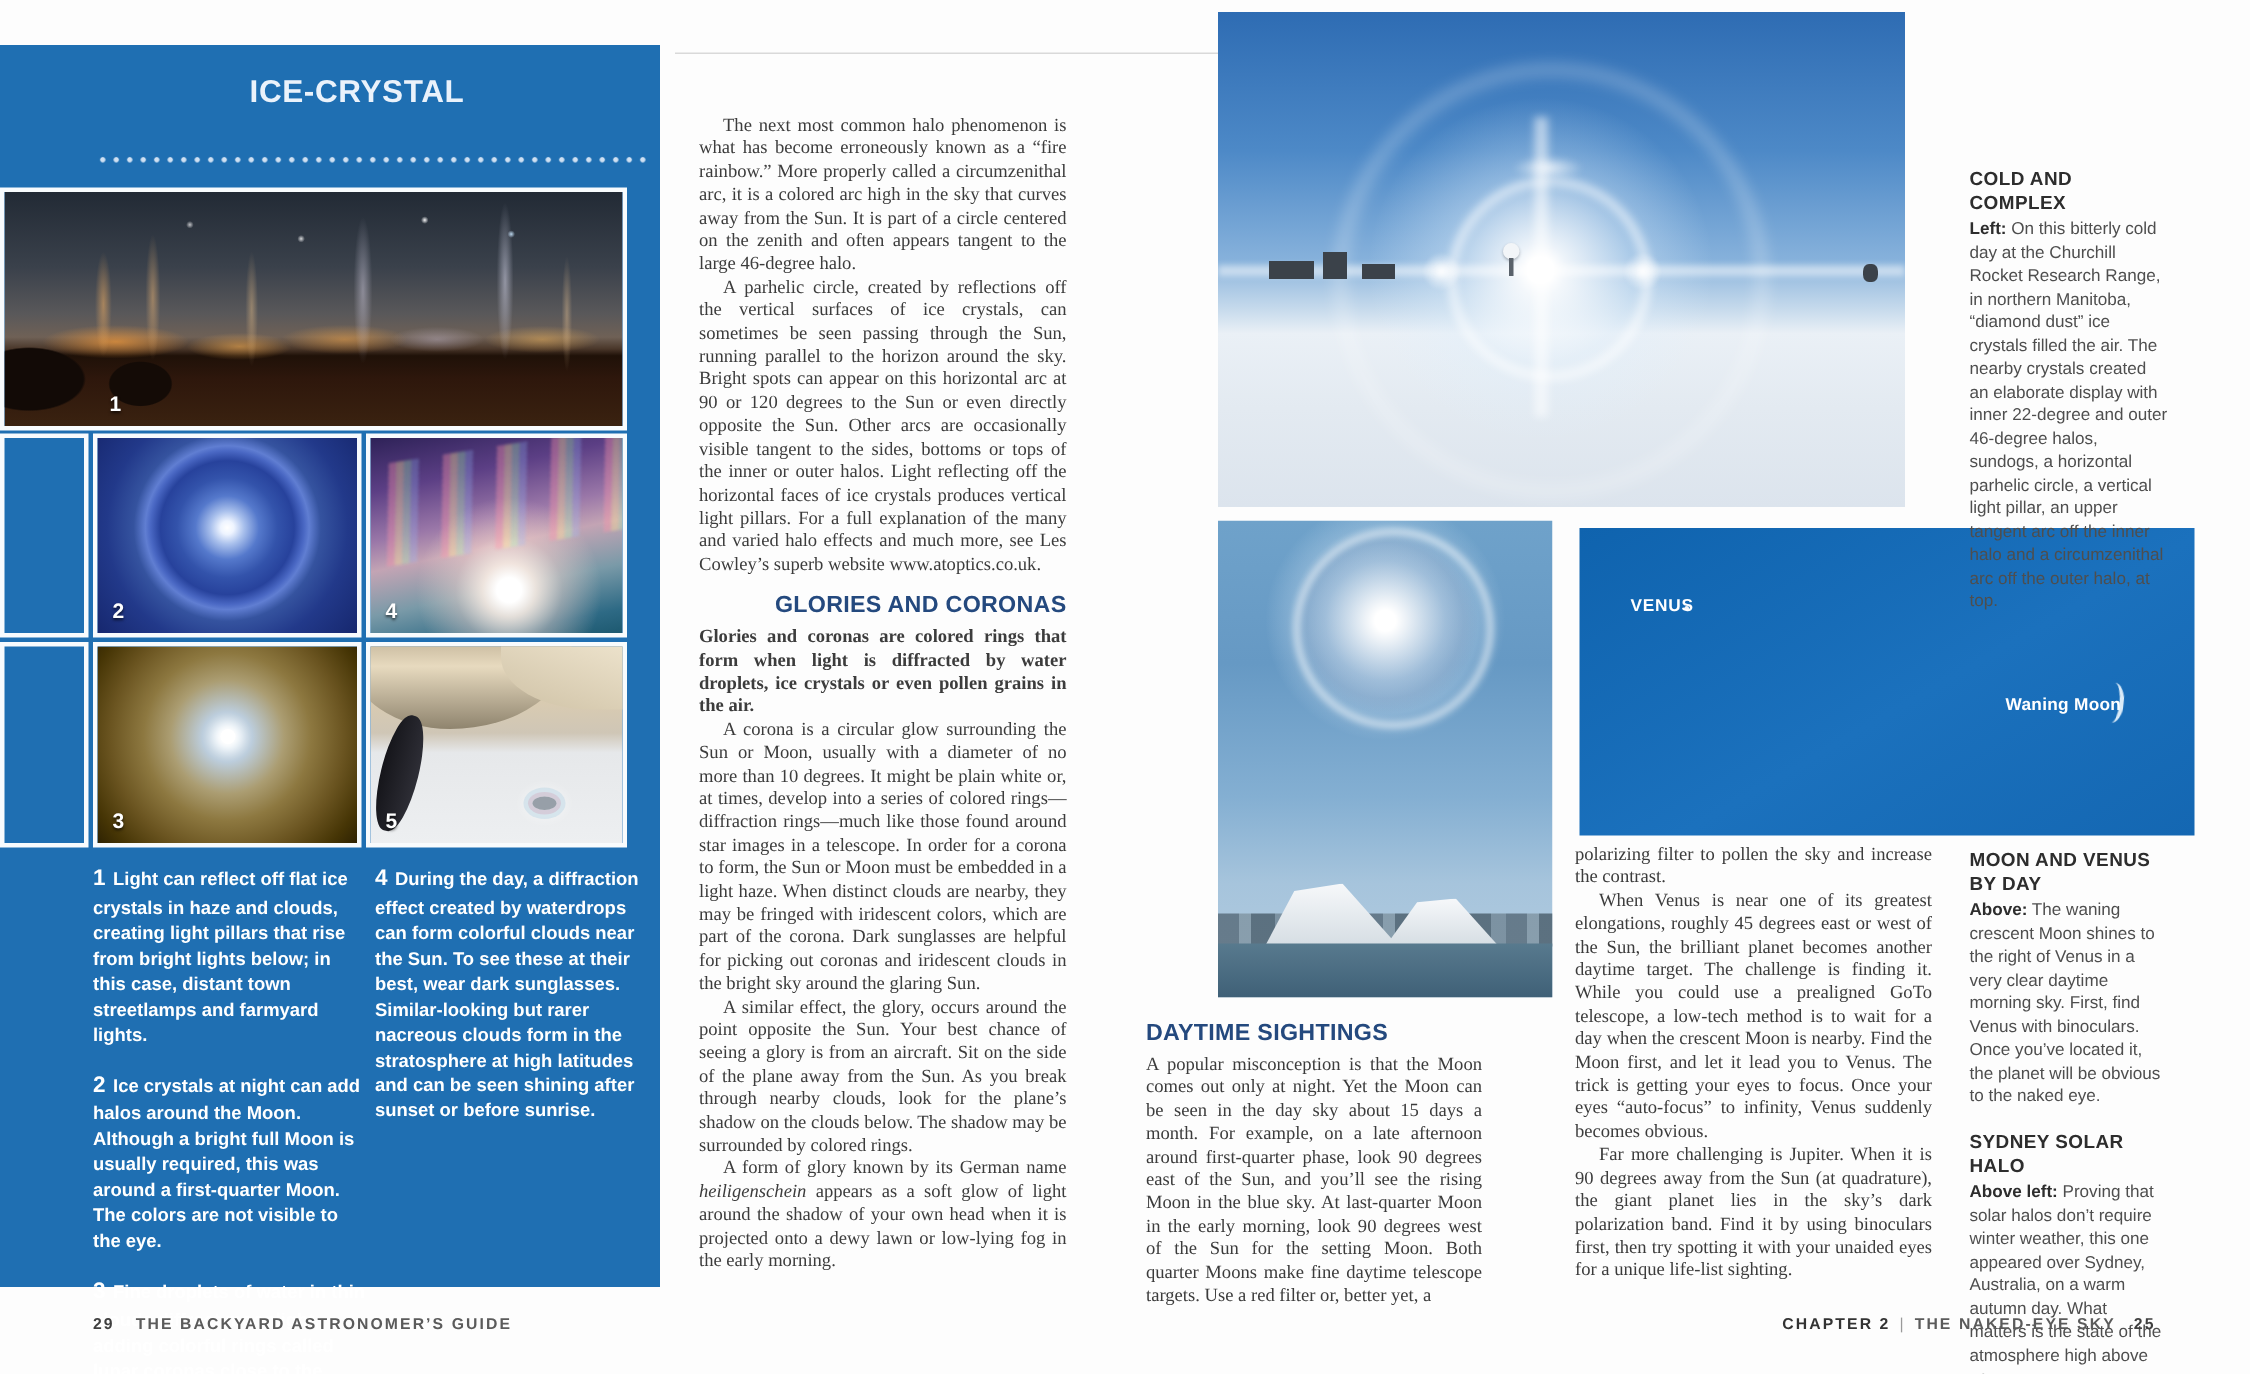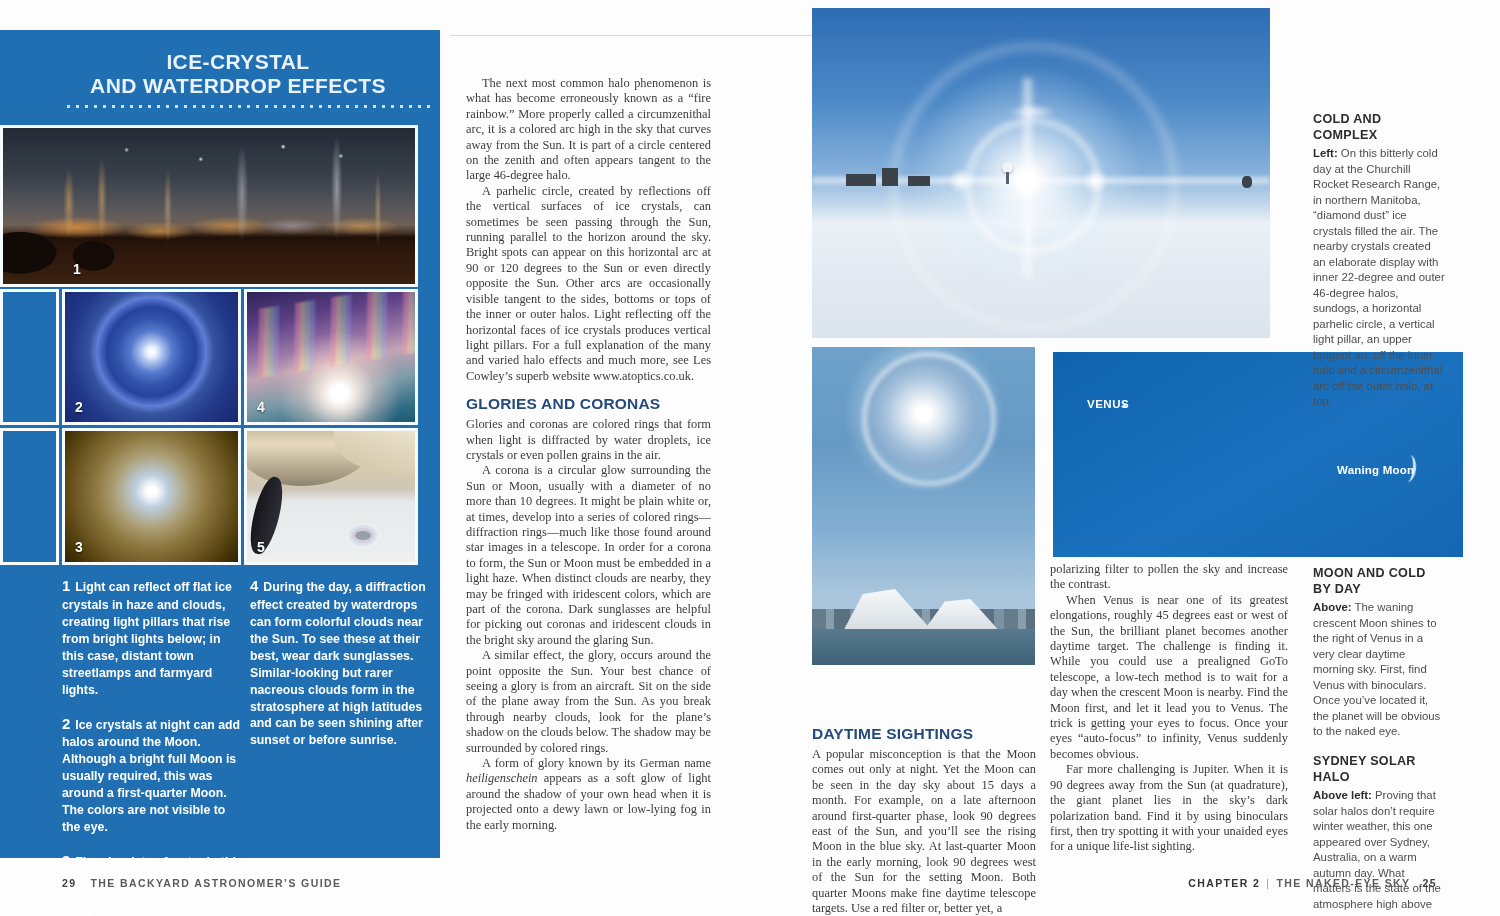--- a/index.html
+++ b/index.html
@@ -64,21 +64,21 @@
   .glory{position:absolute;left:64%;top:76%;width:16px;height:9px;border-radius:50%;background:rgba(130,140,150,.8);
       box-shadow:0 0 0 3px rgba(210,170,190,.4),0 0 0 6px rgba(170,205,225,.35),0 0 6px 8px rgba(255,255,255,.25);}
   
   .cap-col{position:absolute;width:183px;}
   .cap{color:#ffffff;font-weight:bold;font-size:12.3px;line-height:1.38;margin:0 0 15px;}
   .cap b{font-size:15px;padding-right:5px;}
   
   .article{position:absolute;left:466px;top:76px;width:245px;}
   .body-p{font-family:"Liberation Serif", serif;font-size:12.4px;line-height:15.4px;text-align:justify;
       color:#3c3c3c;margin:0;text-indent:16px;}
-  .sec-head{font-size:15.5px;font-weight:bold;color:#24497e;margin:11px 0 4px;letter-spacing:.2px;}
+  .sec-head{font-size:15.5px;font-weight:bold;color:#24497e;margin:11px 0 4px;letter-spacing:.2px;text-align:right;}
   .topline{position:absolute;left:450px;top:35px;width:362px;height:1px;background:#d9d9d9;}
   
   .churchill{position:absolute;left:812px;top:8px;width:458px;height:330px;overflow:hidden;}
   .ch-sky{position:absolute;inset:0;background:
       radial-gradient(circle at 215px 172px,#ffffff 0 9px,rgba(255,255,255,.85) 18px,rgba(225,240,252,.4) 62px,transparent 115px),
       linear-gradient(180deg,#2e6cb3 0%,#4d89c7 28%,#86b1db 50%,#c6daec 60%,#eaf0f6 65%,#e3eaf1 80%,#dce4ed 100%);}
   .ring{position:absolute;border-radius:50%;}
   .ch-inner{left:153px;top:110px;width:124px;height:124px;border:6px solid rgba(255,255,255,.55);filter:blur(3px);}
   .ch-outer{left:78px;top:35px;width:274px;height:274px;border:7px solid rgba(255,255,255,.3);filter:blur(5px);}
   .ch-parhelic{position:absolute;left:0;top:169px;width:100%;height:7px;background:rgba(255,255,255,.5);filter:blur(2px);}
@@ -126,21 +126,20 @@
   .footer-r .ch{color:#333;margin-top:37px;}
 </style>
 </head>
 <body>
 
 <div class="spread">
 
   <div class="sidebar">
     <div class="sb-title">
       <div>ICE-CRYSTAL</div>
-      <div>AND WATERDROP EFFECTS</div>
     </div>
     <div class="sb-dots"></div>
   </div>
 
   <div class="ph" style="left:0;top:125px;width:418px;height:162px;">
     <div class="p1bg"></div>
     <span class="num" style="left:70px;">1</span>
   </div>
 
   <div class="cellblue" style="left:0;top:289px;width:59px;height:136px;"></div>
@@ -177,21 +176,21 @@
   <div class="cap-col" style="left:250px;top:576px;">
     <p class="cap"><b>4</b><span>During the day, a diffraction effect created by waterdrops can form colorful clouds near the Sun. To see these at their best, wear dark sunglasses. Similar-looking but rarer nacreous clouds form in the stratosphere at high latitudes and can be seen shining after sunset or before sunrise.</span></p>
   </div>
 
   <div class="topline"></div>
 
   <div class="article">
     <p class="body-p">The next most common halo phenomenon is what has become erroneously known as a “fire rainbow.” More properly called a circumzenithal arc, it is a colored arc high in the sky that curves away from the Sun. It is part of a circle centered on the zenith and often appears tangent to the large 46-degree halo.</p>
     <p class="body-p">A parhelic circle, created by reflections off the vertical surfaces of ice crystals, can sometimes be seen passing through the Sun, running parallel to the horizon around the sky. Bright spots can appear on this horizontal arc at 90 or 120 degrees to the Sun or even directly opposite the Sun. Other arcs are occasionally visible tangent to the sides, bottoms or tops of the inner or outer halos. Light reflecting off the horizontal faces of ice crystals produces vertical light pillars. For a full explanation of the many and varied halo effects and much more, see Les Cowley’s superb website www.atoptics.co.uk.</p>
     <h3 class="sec-head">GLORIES AND CORONAS</h3>
-    <p class="body-p" style="text-indent:0;">Glories and coronas are colored rings that form when light is diffracted by water droplets, ice crystals or even pollen grains in the air.</p>
+    <p class="body-p" style="text-indent:0;font-weight:bold;">Glories and coronas are colored rings that form when light is diffracted by water droplets, ice crystals or even pollen grains in the air.</p>
     <p class="body-p">A corona is a circular glow surrounding the Sun or Moon, usually with a diameter of no more than 10 degrees. It might be plain white or, at times, develop into a series of colored rings—diffraction rings—much like those found around star images in a telescope. In order for a corona to form, the Sun or Moon must be embedded in a light haze. When distinct clouds are nearby, they may be fringed with iridescent colors, which are part of the corona. Dark sunglasses are helpful for picking out coronas and iridescent clouds in the bright sky around the glaring Sun.</p>
     <p class="body-p">A similar effect, the glory, occurs around the point opposite the Sun. Your best chance of seeing a glory is from an aircraft. Sit on the side of the plane away from the Sun. As you break through nearby clouds, look for the plane’s shadow on the clouds below. The shadow may be surrounded by colored rings.</p>
     <p class="body-p"><span>A form of glory known by its German name </span><i>heiligenschein</i><span> appears as a soft glow of light around the shadow of your own head when it is projected onto a dewy lawn or low-lying fog in the early morning.</span></p>
   </div>
 
   <div class="churchill">
     <div class="ch-sky"></div>
     <div class="ch-parhelic"></div>
     <div class="ch-pillar"></div>
     <div class="ring ch-outer"></div>
@@ -216,36 +215,36 @@
     <div class="sy-water"></div>
   </div>
 
   <div class="venusphoto">
     <span class="ph-label" style="left:34px;top:46px;">VENUS</span>
     <span class="venus-dot" style="left:70px;top:52px;"></span>
     <span class="ph-label" style="left:284px;top:112px;letter-spacing:.2px;">Waning Moon</span>
     <span class="crescent" style="left:348px;top:103px;"></span>
   </div>
 
-  <div class="rp-col" style="left:812px;top:680px;width:224px;margin-top:45px;">
+  <div class="rp-col" style="left:764px;top:680px;width:224px;">
     <h3 class="rp-head">DAYTIME SIGHTINGS</h3>
     <p class="body-p" style="text-indent:0;">A popular misconception is that the Moon comes out only at night. Yet the Moon can be seen in the day sky about 15 days a month. For example, on a late afternoon around first-quarter phase, look 90 degrees east of the Sun, and you’ll see the rising Moon in the blue sky. At last-quarter Moon in the early morning, look 90 degrees west of the Sun for the setting Moon. Both quarter Moons make fine daytime telescope targets. Use a red filter or, better yet, a</p>
   </div>
   <div class="rp-col" style="left:1050px;top:562px;width:238px;">
     <p class="body-p" style="text-indent:0;">polarizing filter to pollen the sky and increase the contrast.</p>
     <p class="body-p">When Venus is near one of its greatest elongations, roughly 45 degrees east or west of the Sun, the brilliant planet becomes another daytime target. The challenge is finding it. While you could use a prealigned GoTo telescope, a low-tech method is to wait for a day when the crescent Moon is nearby. Find the Moon first, and let it lead you to Venus. The trick is getting your eyes to focus. Once your eyes “auto-focus” to infinity, Venus suddenly becomes obvious.</p>
     <p class="body-p">Far more challenging is Jupiter. When it is 90 degrees away from the Sun (at quadrature), the giant planet lies in the sky’s dark polarization band. Find it by using binoculars first, then try spotting it with your unaided eyes for a unique life-list sighting.</p>
   </div>
 
   <div class="side-cap" style="left:1313px;top:112px;">
     <h4>COLD AND COMPLEX</h4>
     <p><b>Left:</b><span> On this bitterly cold day at the Churchill Rocket Research Range, in northern Manitoba, “diamond dust” ice crystals filled the air. The nearby crystals created an elaborate display with inner 22-degree and outer 46-degree halos, sundogs, a horizontal parhelic circle, a vertical light pillar, an upper tangent arc off the inner halo and a circumzenithal arc off the outer halo, at top.</span></p>
   </div>
   <div class="side-cap" style="left:1313px;top:566px;">
-    <h4>MOON AND COLD BY DAY</h4>
+    <h4>MOON AND VENUS BY DAY</h4>
     <p><b>Above:</b><span> The waning crescent Moon shines to the right of Venus in a very clear daytime morning sky. First, find Venus with binoculars. Once you’ve located it, the planet will be obvious to the naked eye.</span></p>
     <h4>SYDNEY SOLAR HALO</h4>
     <p><b>Above left:</b><span> Proving that solar halos don’t require winter weather, this one appeared over Sydney, Australia, on a warm autumn day. What matters is the state of the atmosphere high above us.</span></p>
   </div>
 
   <div class="footer" style="left:62px;">
     <span class="pg">29</span><span>THE BACKYARD ASTRONOMER’S GUIDE</span>
   </div>
   <div class="footer footer-r">
     <span class="ch">CHAPTER 2</span><span class="sep">|</span><span>THE NAKED-EYE SKY</span><span class="pg2">25</span>

